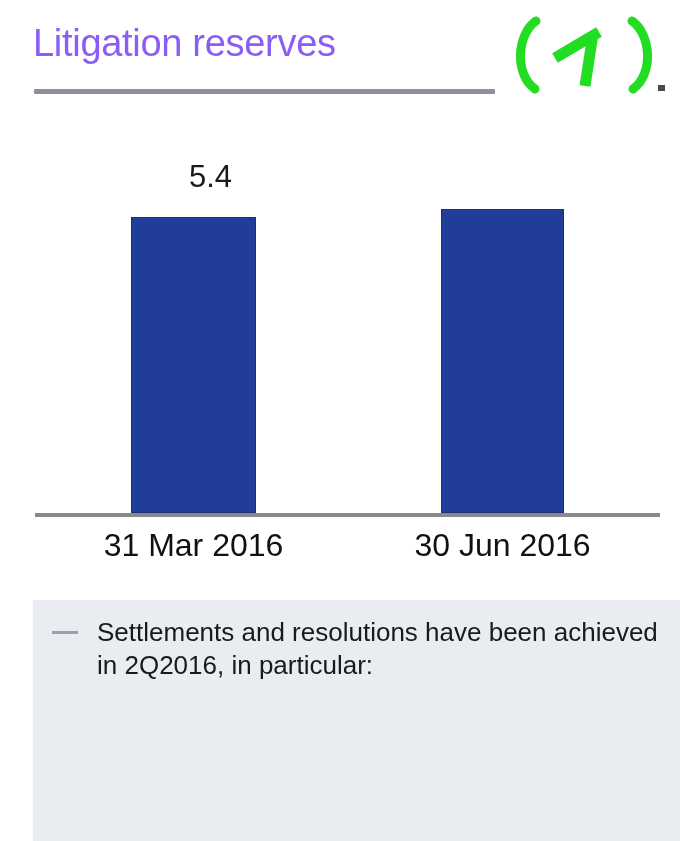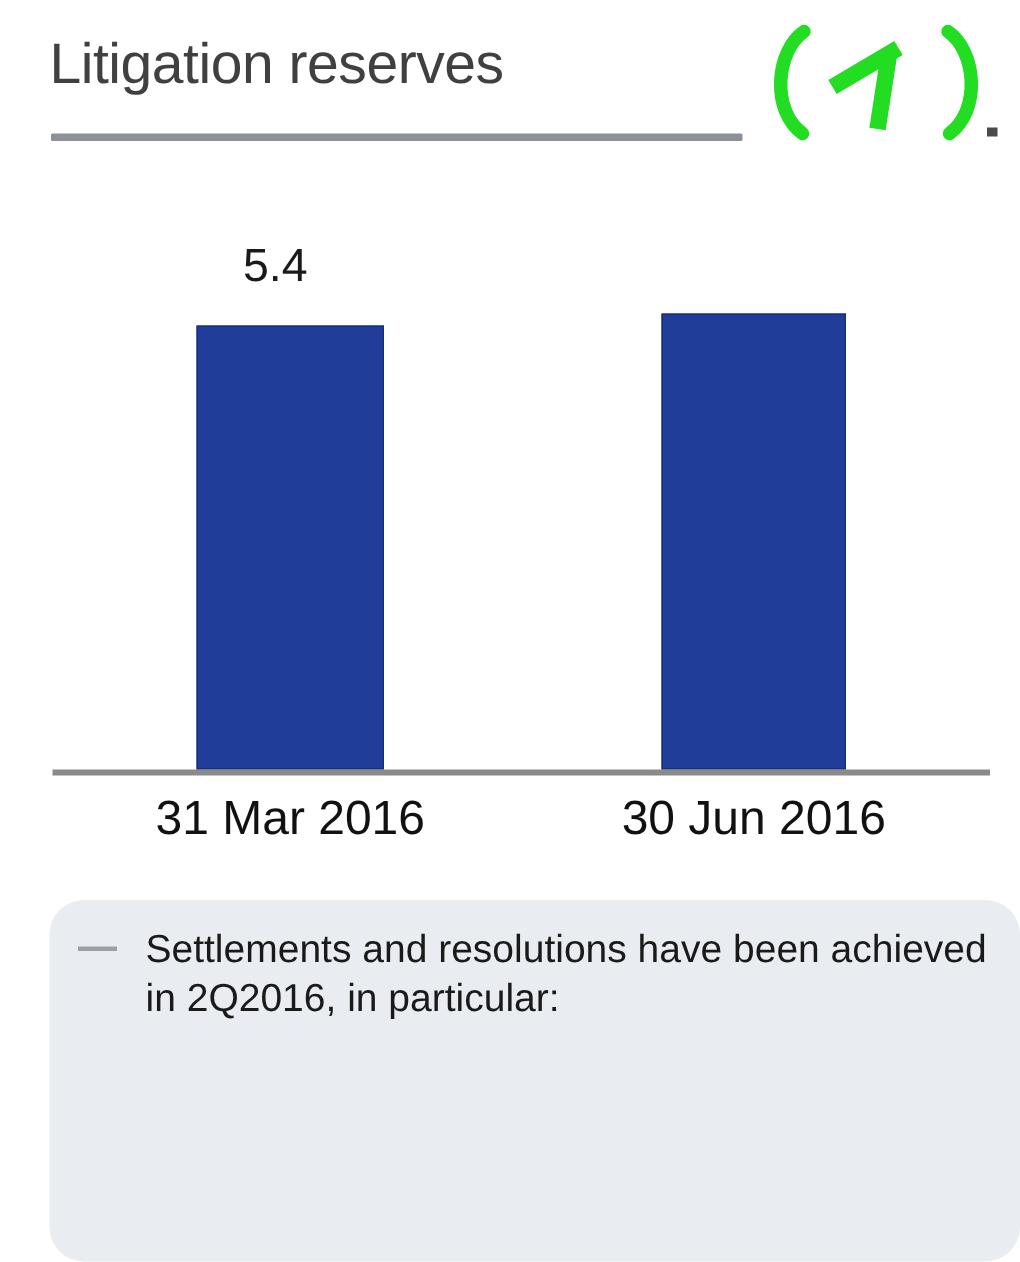--- a/index.html
+++ b/index.html
@@ -27,21 +27,21 @@
     height: 110px;
   }
   .page-title {
     position: absolute;
     left: 33px;
     top: 20px;
     font-size: 38px;
     font-weight: 400;
     letter-spacing: -0.3px;
     line-height: 46px;
-    color: #404040;
+    color: #8b5cf6;
     white-space: nowrap;
     text-align: center;
   }
   .title-rule {
     position: absolute;
     left: 34px;
     top: 89px;
     width: 461px;
     height: 5px;
     background: #8b9099;
@@ -98,21 +98,21 @@
   .bar-2 { left: 441px; width: 123px; height: 304px; }
 
   .bar-value {
     position: absolute;
     font-size: 31px;
     font-weight: 400;
     color: #1a1a1a;
     text-align: center;
     line-height: 34px;
   }
-  .value-1 { left: 121px; width: 125px; top: 50px; }
+  .value-1 { left: 148px; width: 125px; top: 50px; }
   .value-2 { left: 441px; width: 123px; top: 42px; }
 
   .cat-label {
     position: absolute;
     top: 418px;
     font-size: 32px;
     font-weight: 400;
     color: #111111;
     text-align: center;
     line-height: 34px;
@@ -122,21 +122,20 @@
   .cat-2 { left: 400px; width: 205px; }
 
   
   .notes {
     position: absolute;
     left: 33px;
     top: 600px;
     width: 647px;
     height: 241px;
     background: #e9ecf0;
-    border-radius: 23px;
   }
   .note {
     position: absolute;
     display: flex;
     align-items: flex-start;
   }
   .note-l1 { left: 19px; top: 16px; width: 612px; }
   .note-l2 { left: 71px; top: 95px; width: 560px; }
 
   .note-dash {

